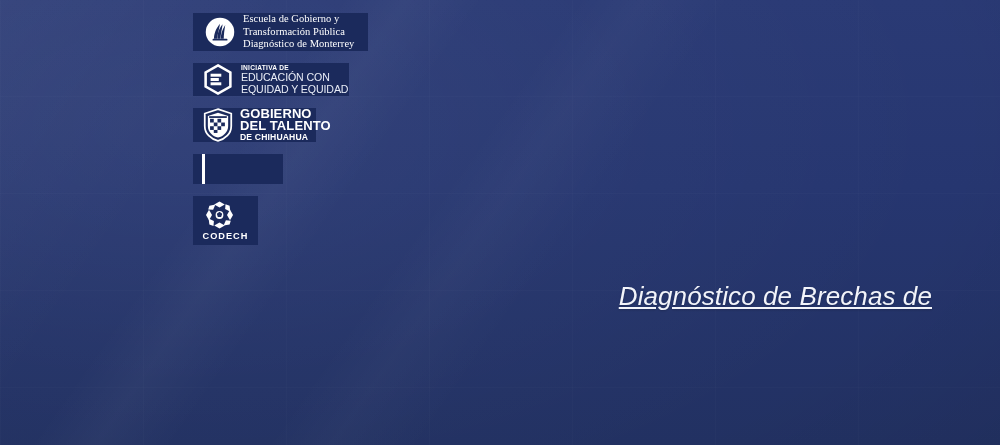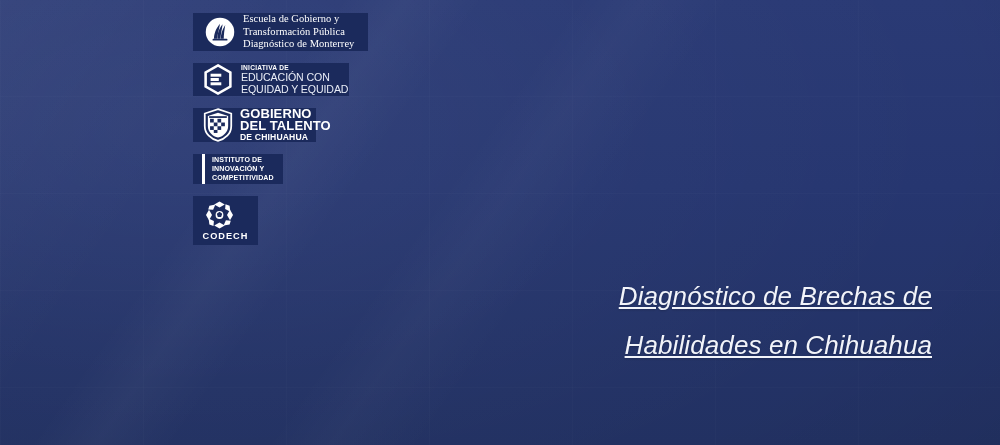--- a/index.html
+++ b/index.html
@@ -228,25 +228,20 @@
       <div class="logo-text gob-text">
         <div class="l1">GOBIERNO</div>
         <div class="l2">DEL TALENTO</div>
         <div class="l3">DE CHIHUAHUA</div>
       </div>
     </div>
 
     <div class="logo-panel p-iic">
       <div class="iic-wrap">
         <div class="iic-bar"></div>
-        <div class="logo-text iic-text">
-          <div>INSTITUTO DE</div>
-          <div>INNOVACIÓN Y</div>
-          <div>COMPETITIVIDAD</div>
-        </div>
       </div>
     </div>
 
     <div class="logo-panel p-codech">
       <div class="codech-inner">
         <svg class="mark" width="33" height="30" viewBox="0 0 40 40">
           <g fill="#ffffff">
             <path d="M20 2 L27 6 L20 10 L13 6 Z"></path>
             <path d="M33.5 7.5 L34.5 15.5 L27.5 12 L28 5.5 Z"></path>
             <path d="M38 20 L34 27 L30 20 L34 13 Z"></path>
@@ -261,16 +256,15 @@
         </svg>
         <div class="codech-label">CODECH</div>
       </div>
     </div>
 
   </div>
 
 
   <div class="subtitle">
     <span class="st-line">Diagnóstico de Brechas de</span>
-    <span class="st-line">Habilidades en Chihuahua</span>
   </div>
 
 </div>
 
 </body></html>

